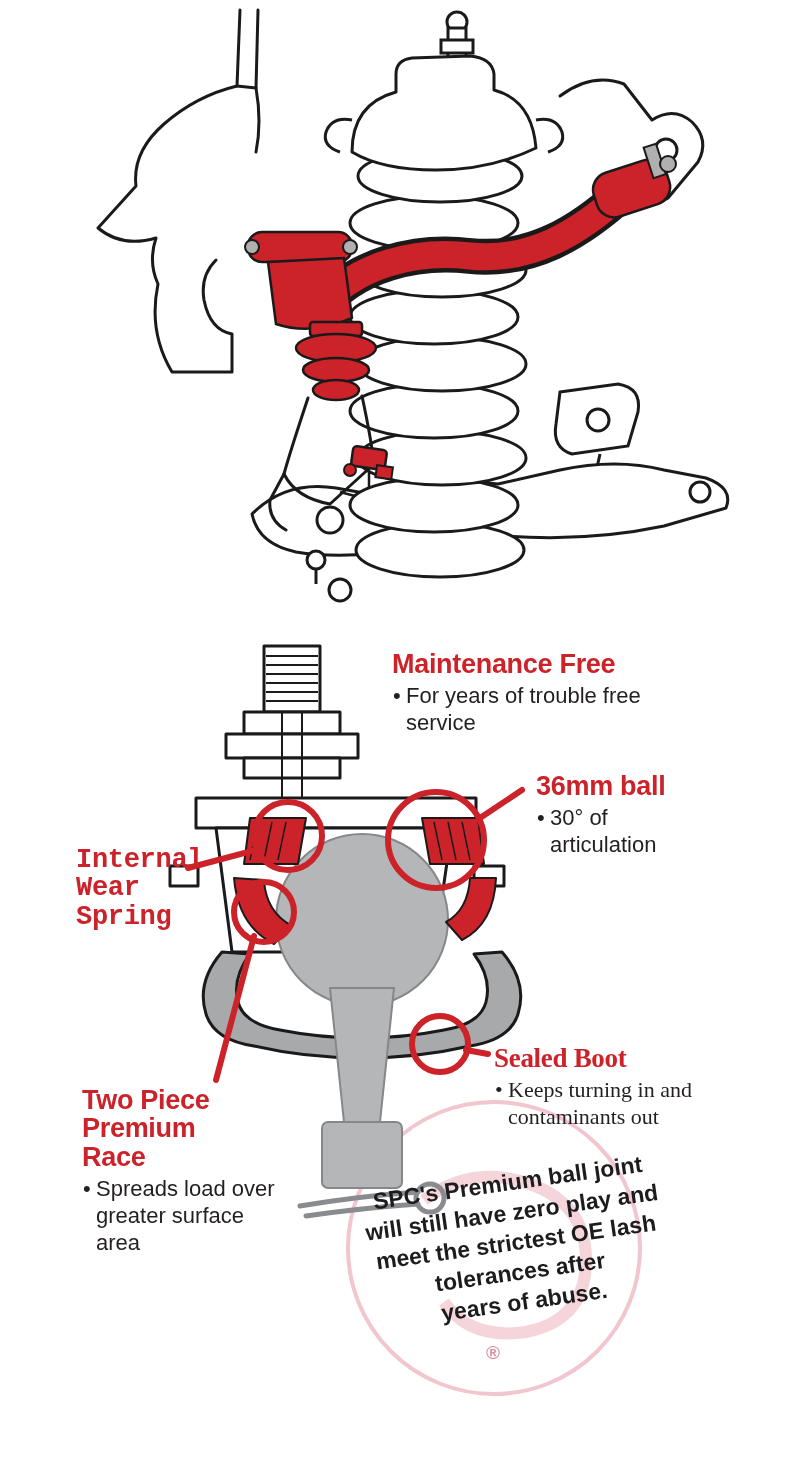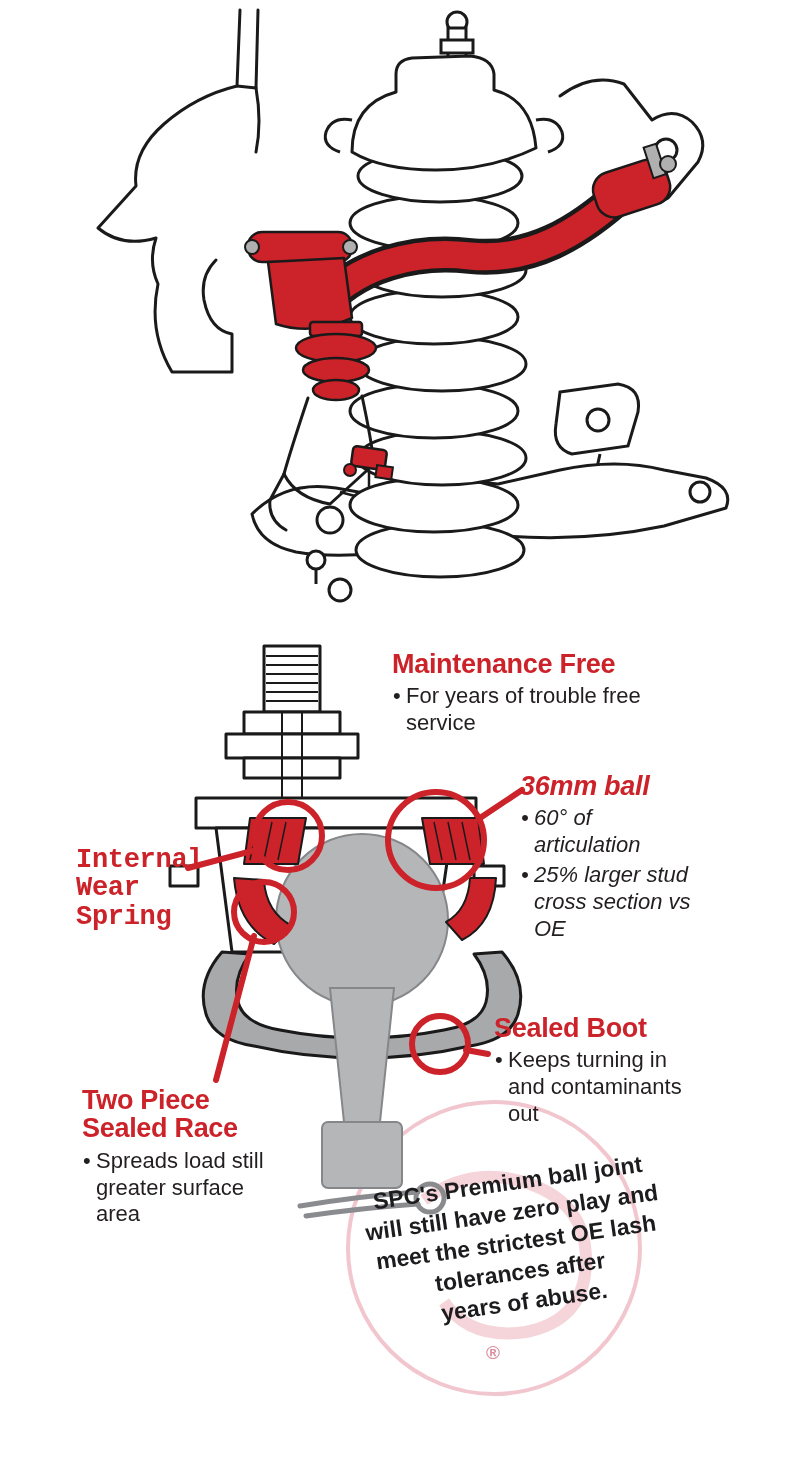--- a/index.html
+++ b/index.html
@@ -15,26 +15,26 @@
     color:#cc2229;font-weight:bold;font-size:27px;line-height:1.05;
     letter-spacing:-0.3px;
   }
   .co-bullets{margin-top:5px;}
   .bullet{
     position:relative;padding-left:14px;margin-top:3px;
     font-size:22px;line-height:1.22;color:#231f20;
   }
   .bullet::before{content:"\2022";position:absolute;left:1px;top:0;color:#231f20;}
   .co-mf{left:392px;top:650px;width:300px;}
-  .co-36{left:520px;top:772px;width:175px;font-style:italic;}
+  .co-36{left:536px;top:772px;width:175px;}
   .co-iws{left:76px;top:846px;width:160px;font-family:Liberation Mono, monospace;}
   .co-iws .co-title{width:122px;}
   .co-thr{left:82px;top:1086px;width:200px;}
   .co-thr .co-title{width:175px;}
-  .co-sb{left:494px;top:1014px;width:214px;}
+  .co-sb{left:494px;top:1044px;width:214px;font-family:Liberation Serif, serif;}
   .footer-note{
     position:absolute;left:346px;top:1168px;width:340px;
     transform:rotate(-8deg);text-align:center;
     font-weight:bold;font-size:23px;line-height:1.3;color:#1c1c1e;
   }
   .reg{
     position:absolute;left:486px;top:1342px;
     color:#d98fa0;font-size:19px;font-weight:bold;
   }
 </style>
@@ -195,33 +195,32 @@
   <div class="callout co-mf">
     <div class="co-title">Maintenance Free</div>
     <div class="co-bullets">
       <div class="bullet">For years of trouble free service</div>
     </div>
   </div>
 
   <div class="callout co-36">
     <div class="co-title">36mm ball</div>
     <div class="co-bullets">
-      <div class="bullet">60° of articulation</div>
-      <div class="bullet">25% larger stud cross section vs OE</div>
+      <div class="bullet">30° of articulation</div>
     </div>
   </div>
 
   <div class="callout co-iws">
     <div class="co-title">Internal Wear Spring</div>
   </div>
 
   <div class="callout co-thr">
-    <div class="co-title">Two Piece Sealed Race</div>
-    <div class="co-bullets">
-      <div class="bullet">Spreads load still greater surface area</div>
+    <div class="co-title">Two Piece Premium Race</div>
+    <div class="co-bullets">
+      <div class="bullet">Spreads load over greater surface area</div>
     </div>
   </div>
 
   <div class="callout co-sb">
     <div class="co-title">Sealed Boot</div>
     <div class="co-bullets">
       <div class="bullet">Keeps turning in and contaminants out</div>
     </div>
   </div>
 

